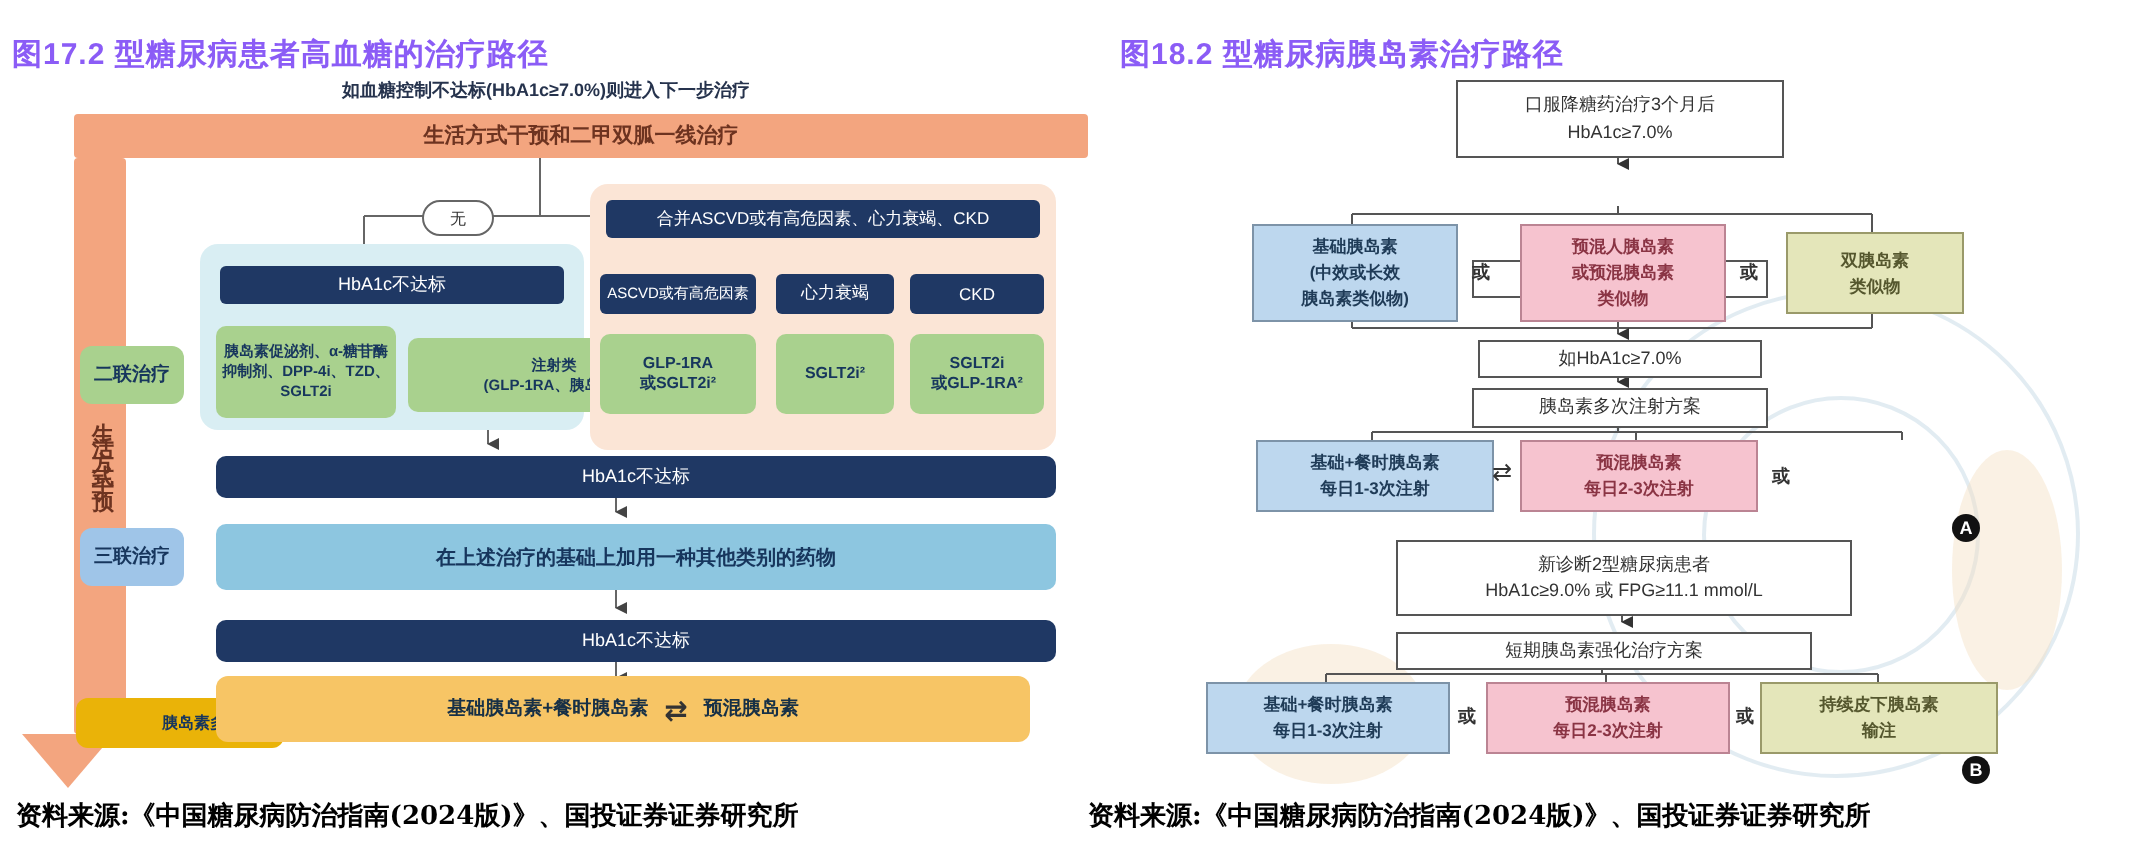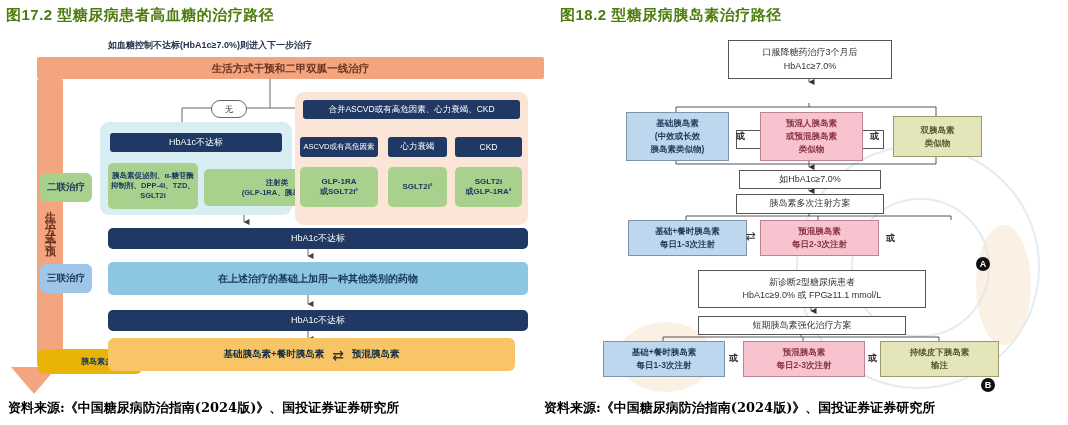--- a/index.html
+++ b/index.html
@@ -1,25 +1,25 @@
 <!DOCTYPE html>
 <html><head>
 <meta charset="utf-8">
 <style>
   html,body{margin:0;padding:0;background:#fff;}
   body{width:1068px;height:425px;overflow:hidden;position:relative;
        font-family:"Liberation Sans","DejaVu Sans",sans-serif;color:#222;}
   .abs{position:absolute;}
-  .fig-title{font-size:15px;font-weight:bold;color:#4d7c0f;letter-spacing:.5px;}
+  .fig-title{font-size:15px;font-weight:bold;color:#8b5cf6;letter-spacing:.5px;margin-top:12px;}
   .source-line{font-family:"DejaVu Serif","Liberation Serif",serif;
        font-weight:bold;font-size:13px;color:#000;white-space:nowrap;}
   .chart{position:absolute;}
   svg.wires{position:absolute;left:0;top:0;pointer-events:none;}
   
-  .note-top{font-size:9px;font-weight:bold;color:#26334d;}
+  .note-top{font-size:9px;font-weight:bold;color:#26334d;text-align:center;}
   .bar-salmon{background:#F3A57F;color:#6d3320;font-weight:bold;border-radius:2px;margin-left:16px;}
   .hbar-top{font-size:10.5px;text-align:center;line-height:22px;}
   .vbar{display:flex;align-items:center;justify-content:center;}
   .vbar span{writing-mode:vertical-rl;font-size:11px;letter-spacing:7px;font-weight:bold;color:#6d3320;}
   .varrow{width:0;height:0;border-left:23px solid transparent;border-right:23px solid transparent;
           border-top:27px solid #F3A57F;}
   .region-cyan{background:#D9EEF3;border-radius:9px;}
   .region-peach{background:#FBE5D6;border-radius:9px;}
   .navybar{background:#1F3864;color:#fff;border-radius:3px;display:flex;align-items:center;
            justify-content:center;text-align:center;}

